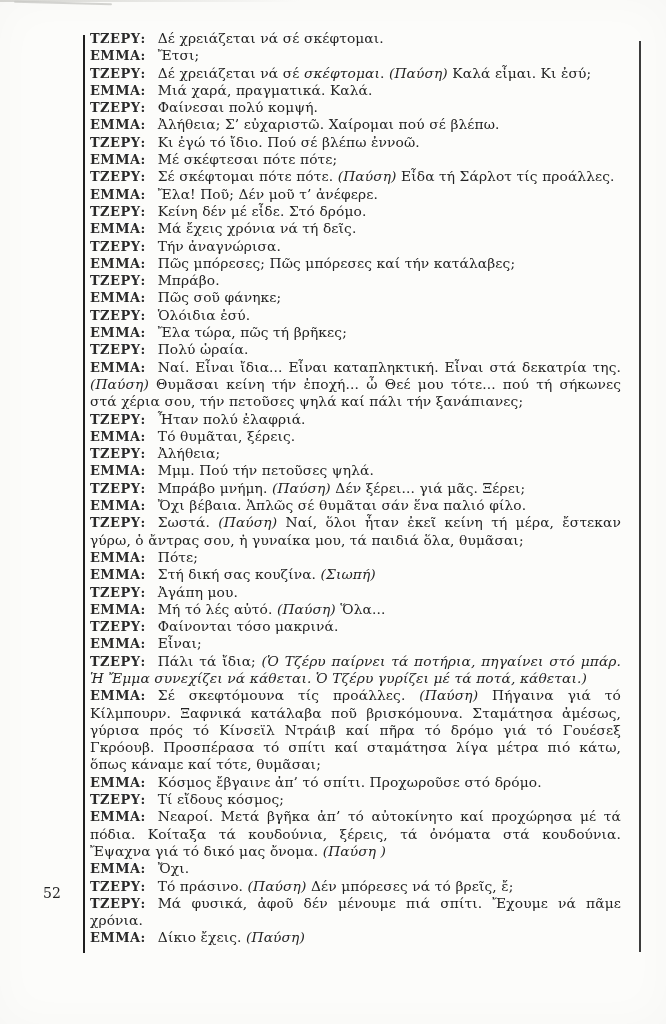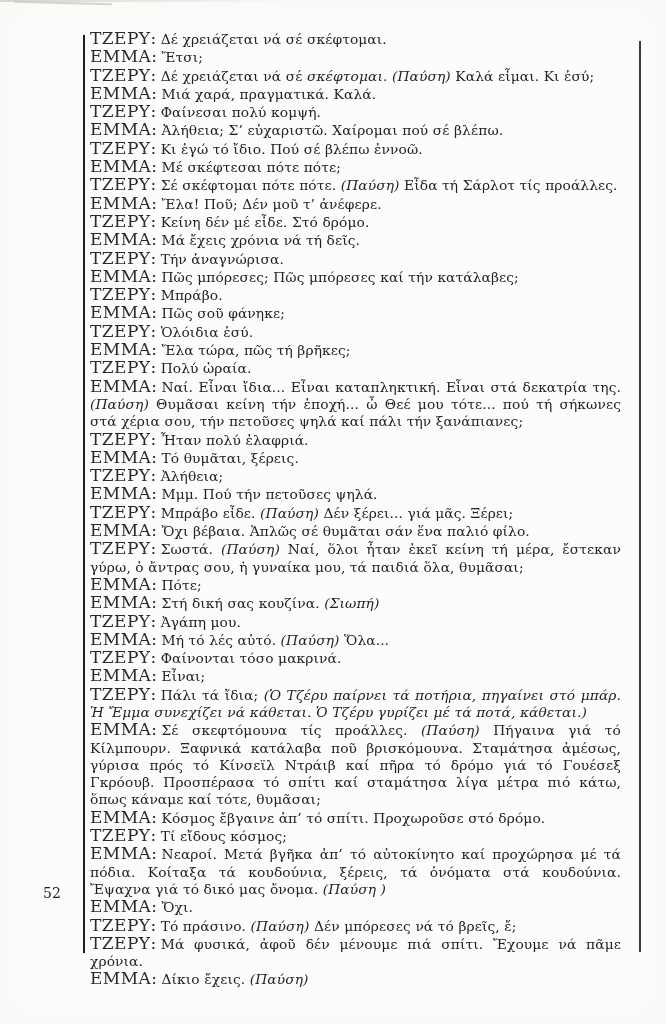--- a/index.html
+++ b/index.html
@@ -53,24 +53,25 @@
   }
   p.dl {
     margin: 0;
     font-size: 13.8px;
     line-height: 17.3px;
     text-align: justify;
     color: #232323;
     letter-spacing: 0.1px;
   }
   .spk {
-    font-size: 17px;
+    font-size: 13px;
     letter-spacing: 0.45px;
-    margin-right: 4px;
+    margin-right: 12px;
     color: #2a2a2a;
+    font-weight: bold;
   }
   em { }
 </style>
 </head>
 <body>
 
 <div class="page">
   <div class="edge-top"></div>
   <div class="smudge-top"></div>
 
@@ -97,21 +98,21 @@
       <p class="dl"><span class="spk">ΤΖΕΡΥ:</span><span>Μπράβο.</span></p>
       <p class="dl"><span class="spk">ΕΜΜΑ:</span><span>Πῶς σοῦ φάνηκε;</span></p>
       <p class="dl"><span class="spk">ΤΖΕΡΥ:</span><span>Ὁλόιδια ἐσύ.</span></p>
       <p class="dl"><span class="spk">ΕΜΜΑ:</span><span>Ἔλα τώρα, πῶς τή βρῆκες;</span></p>
       <p class="dl"><span class="spk">ΤΖΕΡΥ:</span><span>Πολύ ὡραία.</span></p>
       <p class="dl"><span class="spk">ΕΜΜΑ:</span><span>Ναί. Εἶναι ἴδια... Εἶναι καταπληκτική. Εἶναι στά δεκατρία της. </span><em>(Παύση)</em><span> Θυμᾶσαι κείνη τήν ἐποχή... ὦ Θεέ μου τότε... πού τή σήκωνες στά χέρια σου, τήν πετοῦσες ψηλά καί πάλι τήν ξανάπιανες;</span></p>
       <p class="dl"><span class="spk">ΤΖΕΡΥ:</span><span>Ἦταν πολύ ἐλαφριά.</span></p>
       <p class="dl"><span class="spk">ΕΜΜΑ:</span><span>Τό θυμᾶται, ξέρεις.</span></p>
       <p class="dl"><span class="spk">ΤΖΕΡΥ:</span><span>Ἀλήθεια;</span></p>
       <p class="dl"><span class="spk">ΕΜΜΑ:</span><span>Μμμ. Πού τήν πετοῦσες ψηλά.</span></p>
-      <p class="dl"><span class="spk">ΤΖΕΡΥ:</span><span>Μπράβο εἶδε. </span><em>(Παύση)</em><span> Δέν ξέρει... γιά μᾶς. Ξέρει;</span></p>
+      <p class="dl"><span class="spk">ΤΖΕΡΥ:</span><span>Μπράβο μνήμη. </span><em>(Παύση)</em><span> Δέν ξέρει... γιά μᾶς. Ξέρει;</span></p>
       <p class="dl"><span class="spk">ΕΜΜΑ:</span><span>Ὄχι βέβαια. Ἁπλῶς σέ θυμᾶται σάν ἕνα παλιό φίλο.</span></p>
       <p class="dl"><span class="spk">ΤΖΕΡΥ:</span><span>Σωστά. </span><em>(Παύση)</em><span> Ναί, ὅλοι ἦταν ἐκεῖ κείνη τή μέρα, ἔστεκαν γύρω, ὁ ἄντρας σου, ἡ γυναίκα μου, τά παιδιά ὅλα, θυμᾶσαι;</span></p>
       <p class="dl"><span class="spk">ΕΜΜΑ:</span><span>Πότε;</span></p>
       <p class="dl"><span class="spk">ΕΜΜΑ:</span><span>Στή δική σας κουζίνα. </span><em>(Σιωπή)</em></p>
       <p class="dl"><span class="spk">ΤΖΕΡΥ:</span><span>Ἀγάπη μου.</span></p>
       <p class="dl"><span class="spk">ΕΜΜΑ:</span><span>Μή τό λές αὐτό. </span><em>(Παύση)</em><span> Ὅλα...</span></p>
       <p class="dl"><span class="spk">ΤΖΕΡΥ:</span><span>Φαίνονται τόσο μακρινά.</span></p>
       <p class="dl"><span class="spk">ΕΜΜΑ:</span><span>Εἶναι;</span></p>
       <p class="dl"><span class="spk">ΤΖΕΡΥ:</span><span>Πάλι τά ἴδια; </span><em>(Ὁ Τζέρυ παίρνει τά ποτήρια, πηγαίνει στό μπάρ. Ἡ Ἔμμα συνεχίζει νά κάθεται. Ὁ Τζέρυ γυρίζει μέ τά ποτά, κάθεται.)</em></p>
       <p class="dl"><span class="spk">ΕΜΜΑ:</span><span>Σέ σκεφτόμουνα τίς προάλλες. </span><em>(Παύση)</em><span> Πήγαινα γιά τό Κίλμπουρν. Ξαφνικά κατάλαβα ποῦ βρισκόμουνα. Σταμάτησα ἀμέσως, γύρισα πρός τό Κίνσεϊλ Ντράιβ καί πῆρα τό δρόμο γιά τό Γουέσεξ Γκρόουβ. Προσπέρασα τό σπίτι καί σταμάτησα λίγα μέτρα πιό κάτω, ὅπως κάναμε καί τότε, θυμᾶσαι;</span></p>

